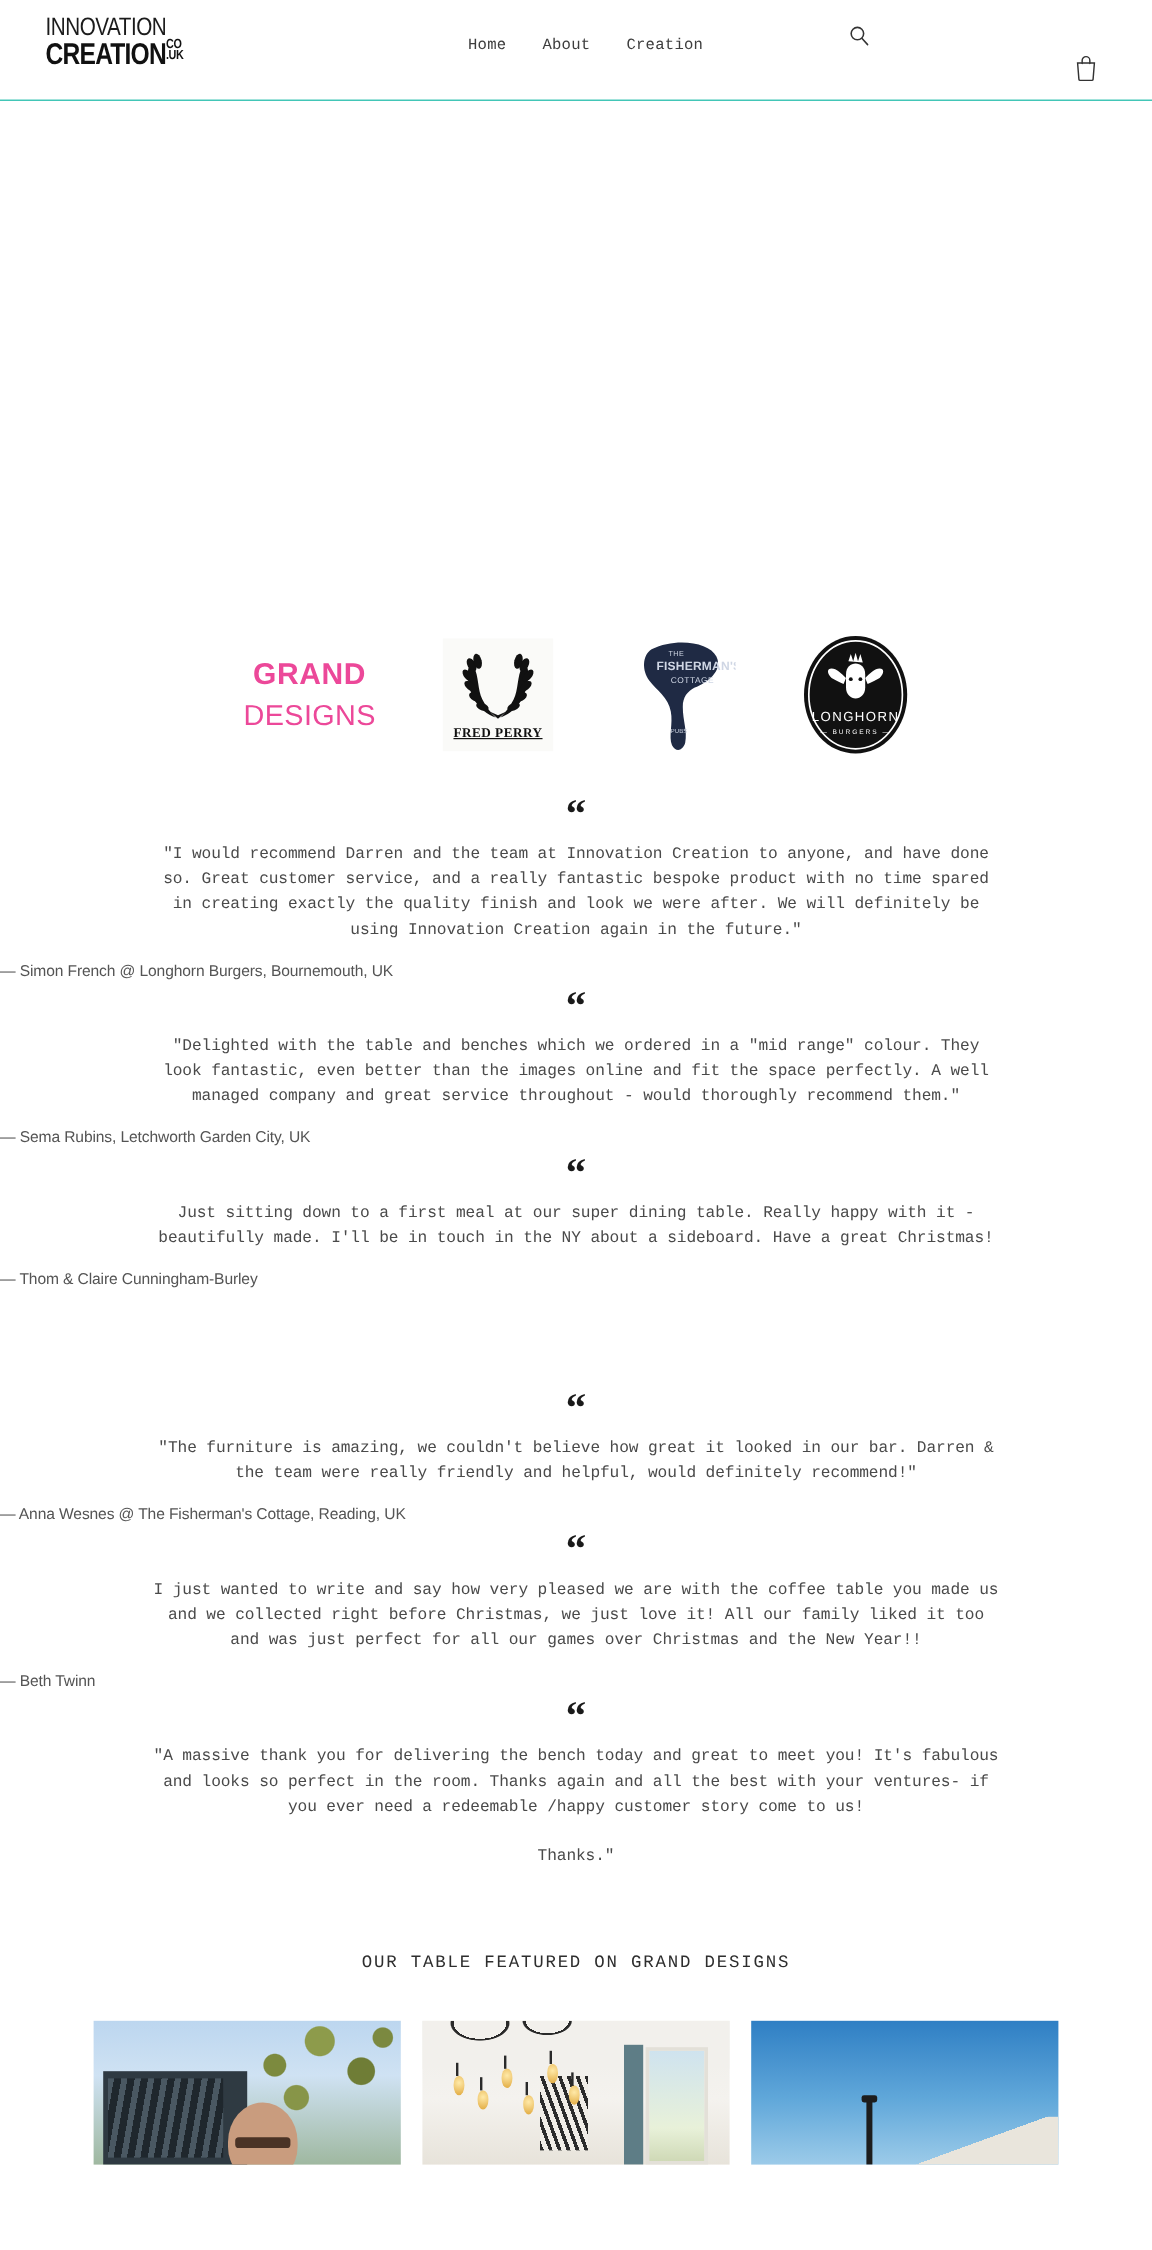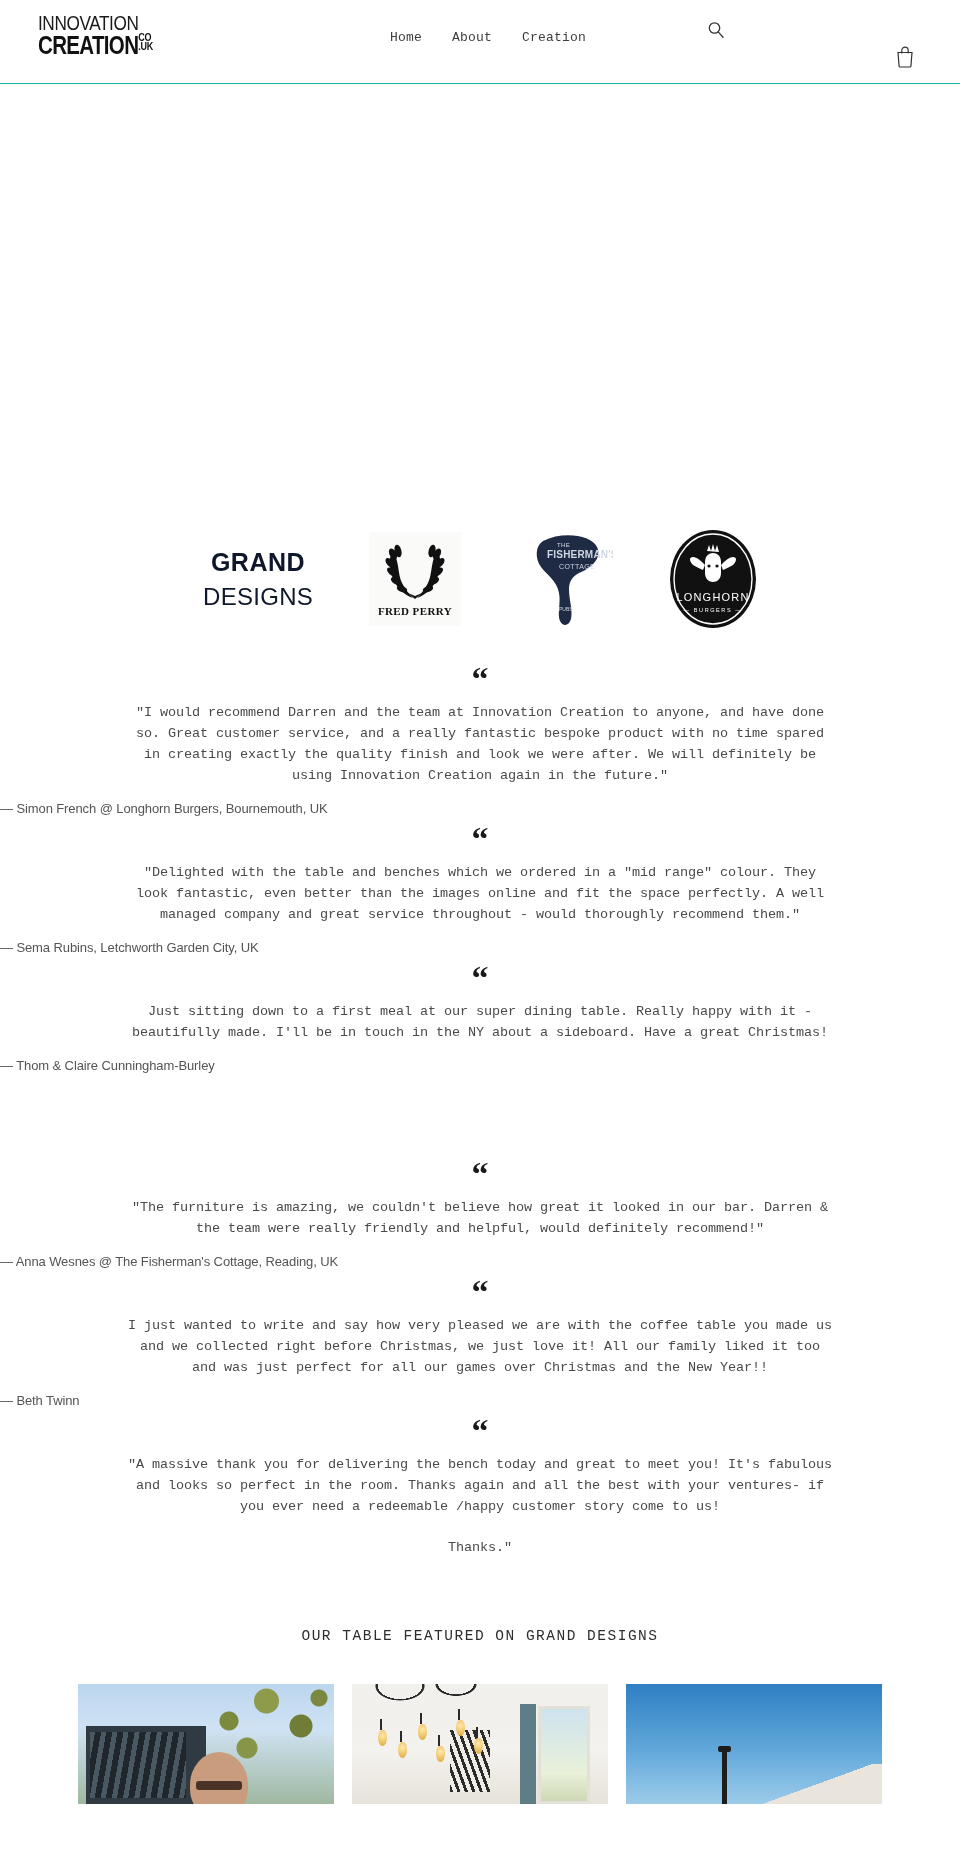--- a/index.html
+++ b/index.html
@@ -124,21 +124,21 @@
   .brand-item {
     display: flex;
     align-items: center;
     justify-content: center;
     height: 100px;
   }
   .brand-grand {
     width: 110px;
     text-align: center;
     font-family: "Liberation Sans", sans-serif;
-    color: #0f172a;
+    color: #ec4899;
     line-height: 1;
   }
   .brand-grand .g1 {
     font-weight: 700;
     font-size: 25px;
     letter-spacing: 0.5px;
   }
   .brand-grand .g2 {
     font-weight: 400;
     font-size: 24px;
@@ -154,20 +154,21 @@
     align-items: center;
     justify-content: center;
   }
   .brand-fred .fp-name {
     font-family: "Liberation Serif", serif;
     font-weight: 700;
     font-size: 11px;
     letter-spacing: 0.4px;
     color: #111;
     margin-top: 2px;
+    text-decoration: underline;
   }
   .brand-fish { width: 96px; height: 100px; }
   .brand-longhorn { width: 88px; height: 100px; }
 
   
   .testimonial-block { padding: 18px 0 0 0; }
   .quote-mark {
     text-align: center;
     font-family: "Liberation Serif", "DejaVu Serif", serif;
     font-size: 34px;

